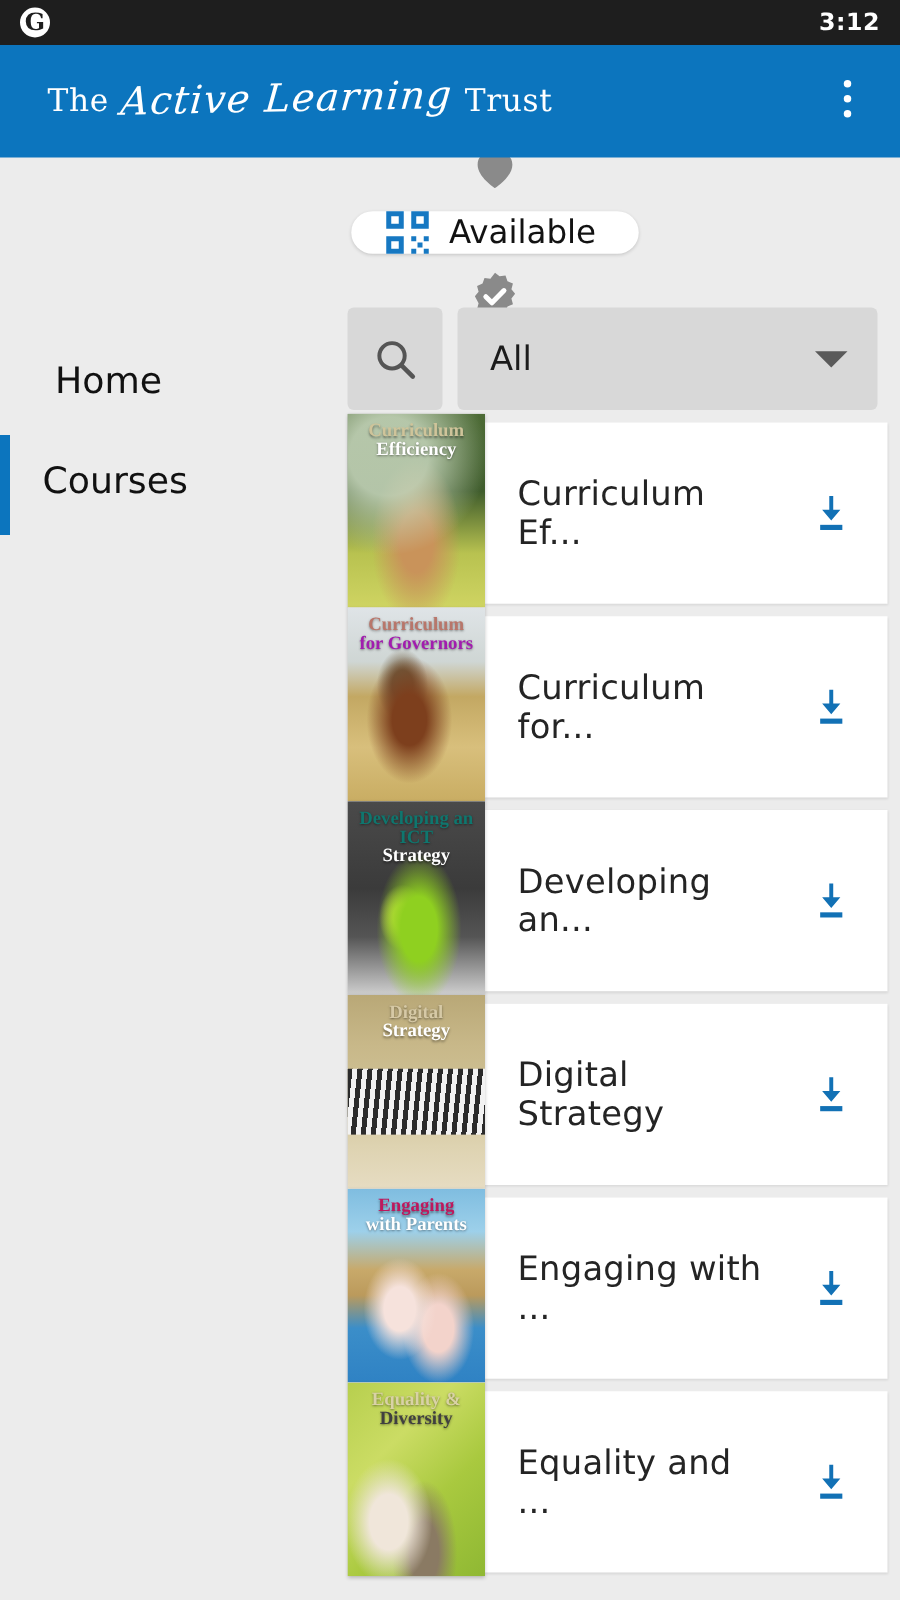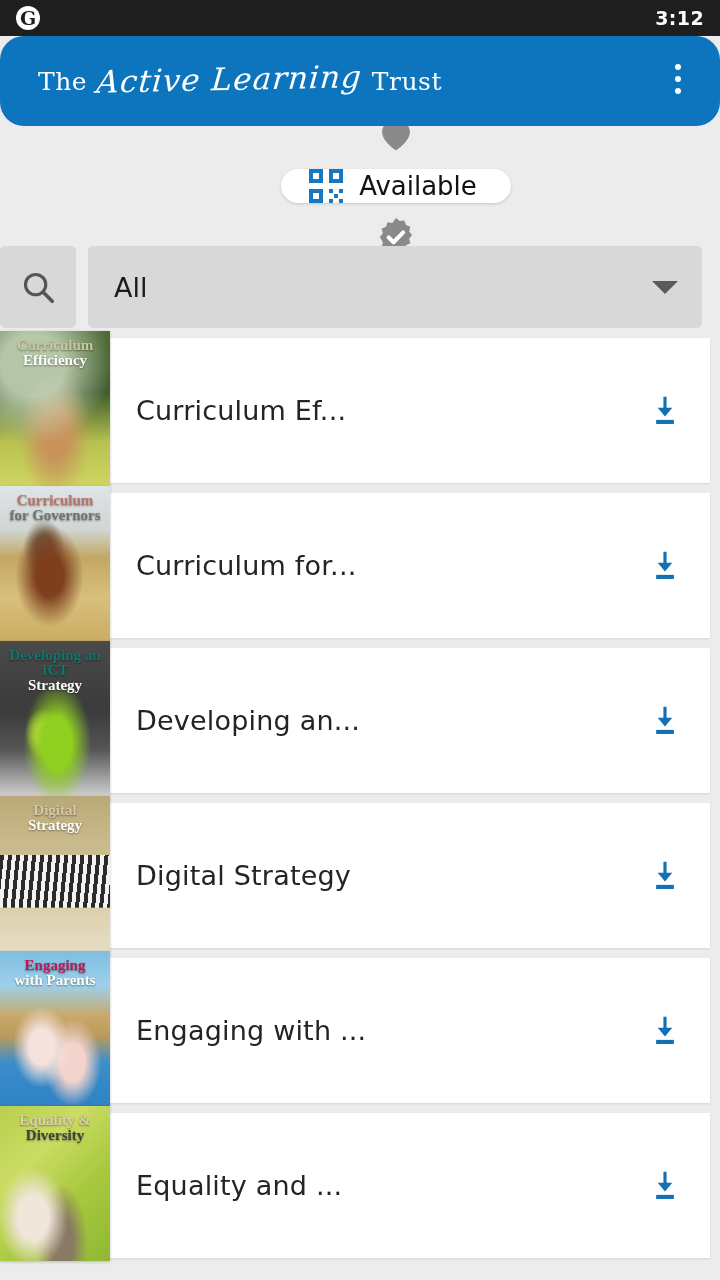--- a/index.html
+++ b/index.html
@@ -21,21 +21,21 @@
     font-family:"DejaVu Serif", serif; font-weight:bold; font-size:19px;
     display:flex; align-items:center; justify-content:center;
     line-height:1;
   }
   .clock{ font-size:19px; font-weight:bold; letter-spacing:.4px; }
 
   
   .app-bar{
     height:90px; background:#0c75be;
     display:flex; align-items:center; justify-content:space-between;
-    padding:0 22px 4px 38px; position:relative;border-radius:24px;
+    padding:0 22px 4px 38px; position:relative;
   }
   .brand{ display:flex; align-items:baseline; gap:10px; color:#fff; }
   .brand .serif{
     font-family:"DejaVu Serif", serif; font-size:25px; letter-spacing:.5px;
   }
   .brand .script{
     font-family:"DejaVu Serif", serif; font-size:31px;
     font-style:italic; font-weight:500; letter-spacing:1px;
     transform:skewX(-6deg) rotate(-1.2deg); display:inline-block;
   }
@@ -189,20 +189,28 @@
     <svg width="42" height="42" viewBox="0 0 24 24" aria-hidden="true">
       <path fill="#8a8a8a" d="M12 1.2l2.1 1.7 2.7-.4.9 2.6 2.5 1.1-.7 2.6 1.7 2.1-1.7 2.1.7 2.6-2.5 1.1-.9 2.6-2.7-.4L12 22.8l-2.1-1.7-2.7.4-.9-2.6-2.5-1.1.7-2.6L2.8 12l1.7-2.1-.7-2.6 2.5-1.1.9-2.6 2.7.4z"></path>
       <path fill="none" stroke="#fff" stroke-width="2.3" stroke-linecap="round" stroke-linejoin="round" d="M7.8 12.2l2.8 2.8 5.5-5.6"></path>
     </svg>
   </div>
 
 </div>
 
 <div class="body-split">
 
+  <div class="sidebar">
+    <div class="nav-item">
+      <span class="nav-label">Home</span>
+    </div>
+    <div class="nav-item active">
+      <span class="nav-label">Courses</span>
+    </div>
+  </div>
 
   <div class="course-list">
 
     <div class="search-row">
       <div class="search-btn">
         <svg width="38" height="38" viewBox="0 0 24 24" aria-hidden="true">
           <circle cx="10.5" cy="10.5" r="6.4" fill="none" stroke="#555" stroke-width="2"></circle>
           <line x1="15.3" y1="15.3" x2="21" y2="21" stroke="#555" stroke-width="2.3" stroke-linecap="round"></line>
         </svg>
       </div>
@@ -236,21 +244,21 @@
 
     <div class="course-card">
       <div class="card-surface"></div>
       <div class="thumb">
         <div class="photo" style="background:
                radial-gradient(ellipse at 45% 58%, #7d3f1d 0 16%, rgba(0,0,0,0) 40%),
                radial-gradient(ellipse at 40% 40%, #6d5a3e 0 9%, rgba(0,0,0,0) 22%),
                linear-gradient(#dfe4e7 0%, #cfd6d4 28%, #c3a863 46%, #d8bf7c 72%, #c9ad63 100%);"></div>
         <div class="cap">
           <span class="l1" style="color:#b9766a">Curriculum</span>
-          <span class="l2" style="color:#737373">for Governors</span>
+          <span class="l2" style="color:#a21caf">for Governors</span>
         </div>
       </div>
       <div class="card-title">Curriculum for...</div>
       <div class="dl">
         <svg width="38" height="38" viewBox="0 0 24 24" aria-hidden="true">
           <path fill="#1271b5" d="M11 3h2v7h3.6L12 15.4 7.4 10H11z"></path>
           <rect x="6.4" y="17.6" width="11.2" height="2.6" fill="#1271b5"></rect>
         </svg>
       </div>
     </div>

